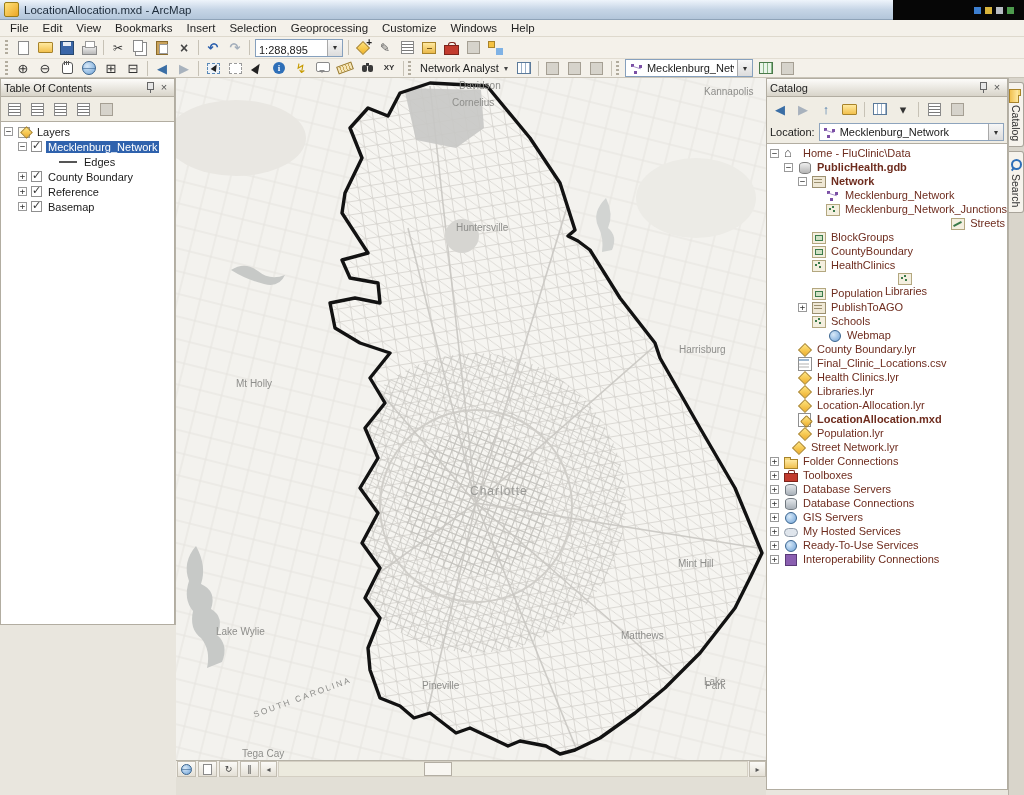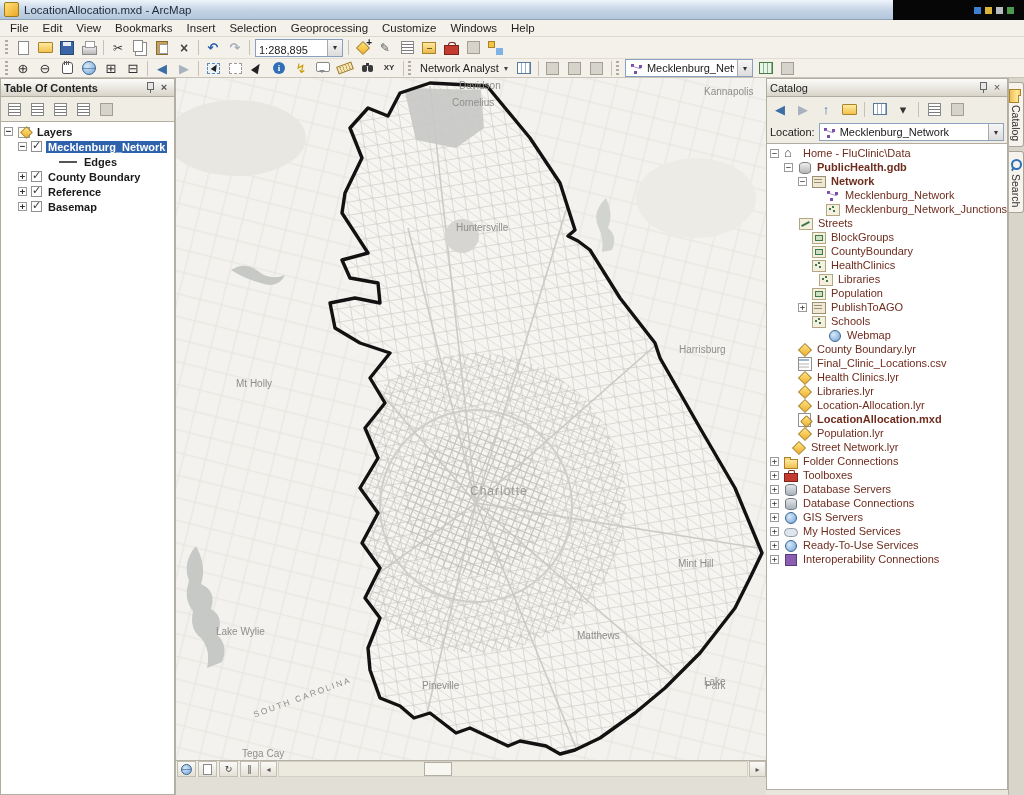--- a/index.html
+++ b/index.html
@@ -96,21 +96,21 @@
   .tb-dd{display:inline-flex;align-items:center;height:18px;padding:0 5px;font-size:11px;gap:5px;color:#222;flex:none;}
   .dd-arrow{font-size:8px;color:#444;}
   .tb-combo{display:inline-flex;align-items:center;height:18px;background:#fff;border:1px solid #86a0bd;
     font-size:11px;margin:0 2px;padding-left:3px;box-sizing:border-box;flex:none;}
   .combo-text{flex:1;overflow:hidden;white-space:nowrap;}
   .combo-arrow{width:14px;align-self:stretch;display:flex;align-items:center;justify-content:center;
     background:linear-gradient(#f7f7f7,#dcdcdc);border-left:1px solid #a9a9a9;font-size:8px;color:#333;margin-left:3px;}
 
   
   .dock-panel{position:absolute;top:78px;background:#ecead f;display:flex;flex-direction:column;box-sizing:border-box;}
-  #toc-panel{left:0;width:176px;height:717px;background:#eae7dc;border-right:1px solid #b5b1a6;font-weight:bold;}
+  #toc-panel{left:0;width:176px;height:547px;background:#eae7dc;border-right:1px solid #b5b1a6;}
   #catalog-panel{left:766px;width:242px;height:712px;background:#eae7dc;}
   .panel-header{height:17px;flex:none;background:linear-gradient(#fdfcfa,#d8d4c9);border:1px solid #b2ada1;
     display:flex;align-items:center;padding:0 3px;font-size:11px;color:#222;}
   .ph-title{flex:1;}
   .ph-btn{width:14px;height:13px;display:flex;flex-direction:column;align-items:center;justify-content:center;
     color:#555;font-size:11px;line-height:1;flex:none;}
   .pin-head{display:block;width:5px;height:6px;border:1px solid #666;background:#e6e6e6;}
   .pin-tail{display:block;width:1px;height:3px;background:#666;}
   .panel-toolbar{height:22px;flex:none;display:flex;align-items:center;gap:1px;padding:1px 2px;
     background:#f0ede4;border-left:1px solid #b2ada1;border-right:1px solid #b2ada1;}
@@ -405,21 +405,21 @@
       </svg>
       <div id="map-labels">
           <span class="mlabel" style="left: 283px; top: 2px;">Davidson</span>
           <span class="mlabel" style="left: 276px; top: 19px;">Cornelius</span>
           <span class="mlabel" style="left: 528px; top: 8px;">Kannapolis</span>
           <span class="mlabel" style="left: 280px; top: 144px;">Huntersville</span>
           <span class="mlabel" style="left: 503px; top: 266px;">Harrisburg</span>
           <span class="mlabel" style="left: 60px; top: 300px;">Mt Holly</span>
           <span class="mlabel big" style="left: 294px; top: 406px;">Charlotte</span>
           <span class="mlabel" style="left: 502px; top: 480px;">Mint Hill</span>
-          <span class="mlabel" style="left: 401px; top: 552px;">Matthews</span>
+          <span class="mlabel" style="left: 445px; top: 552px;">Matthews</span>
           <span class="mlabel" style="left: 40px; top: 548px;">Lake Wylie</span>
           <span class="mlabel" style="left: 246px; top: 602px;">Pineville</span>
           <span class="mlabel" style="left: 528px; top: 590px; margin-top: 8px;">Lake</span>
           <span class="mlabel" style="left: 529px; top: 602px;">Park</span>
           <span class="mlabel" style="left: 66px; top: 670px;">Tega Cay</span>
           <span class="mlabel" style="left: 76px; top: 632px; transform: rotate(-20deg); letter-spacing: 2px; font-size: 8.5px;">SOUTH CAROLINA</span>
         </div>
     </div>
     <div id="map-bottom">
       <span id="view-buttons" style="display:flex">
@@ -484,41 +484,41 @@
         <div class="trow" style="padding-left: 45px;">
           <span class="exp-sp"></span>
           <span class="ic ic-net"></span>
           <span class="tlabel">Mecklenburg_Network</span>
         </div>
         <div class="trow" style="padding-left: 45px;">
           <span class="exp-sp"></span>
           <span class="ic ic-ptfc"></span>
           <span class="tlabel">Mecklenburg_Network_Junctions</span>
         </div>
-        <div class="trow" style="padding-left: 18px;">
+        <div class="trow" style="padding-left: 65px; justify-content: flex-end;">
           <span class="exp-sp"></span>
           <span class="ic ic-lnfc"></span>
           <span class="tlabel">Streets</span>
         </div>
         <div class="trow" style="padding-left: 31px;">
           <span class="exp-sp"></span>
           <span class="ic ic-fc"></span>
           <span class="tlabel">BlockGroups</span>
         </div>
         <div class="trow" style="padding-left: 31px;">
           <span class="exp-sp"></span>
           <span class="ic ic-fc"></span>
           <span class="tlabel">CountyBoundary</span>
         </div>
         <div class="trow" style="padding-left: 31px;">
           <span class="exp-sp"></span>
           <span class="ic ic-ptfc"></span>
           <span class="tlabel">HealthClinics</span>
         </div>
-        <div class="trow" style="padding-left: 38px;">
+        <div class="trow" style="padding-left: 38px; flex-direction: column;">
           <span class="exp-sp"></span>
           <span class="ic ic-ptfc"></span>
           <span class="tlabel">Libraries</span>
         </div>
         <div class="trow" style="padding-left: 31px;">
           <span class="exp-sp"></span>
           <span class="ic ic-fc"></span>
           <span class="tlabel">Population</span>
         </div>
         <div class="trow" style="padding-left: 31px;">

